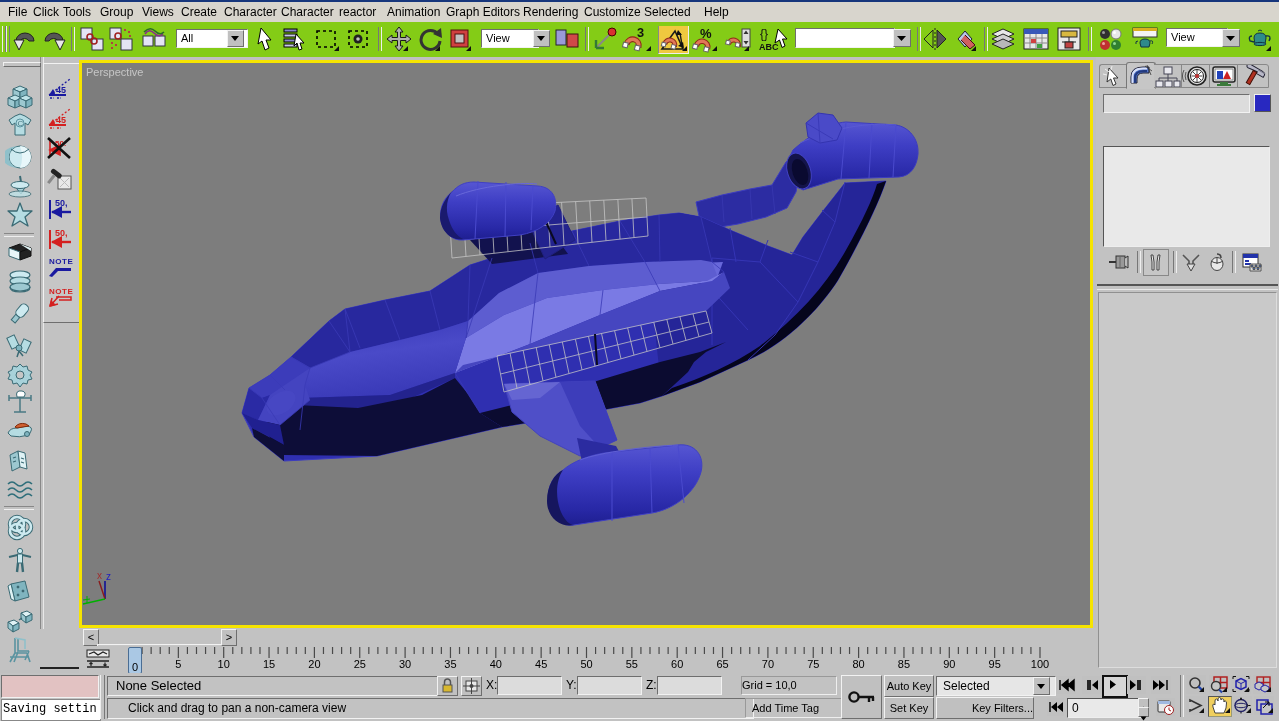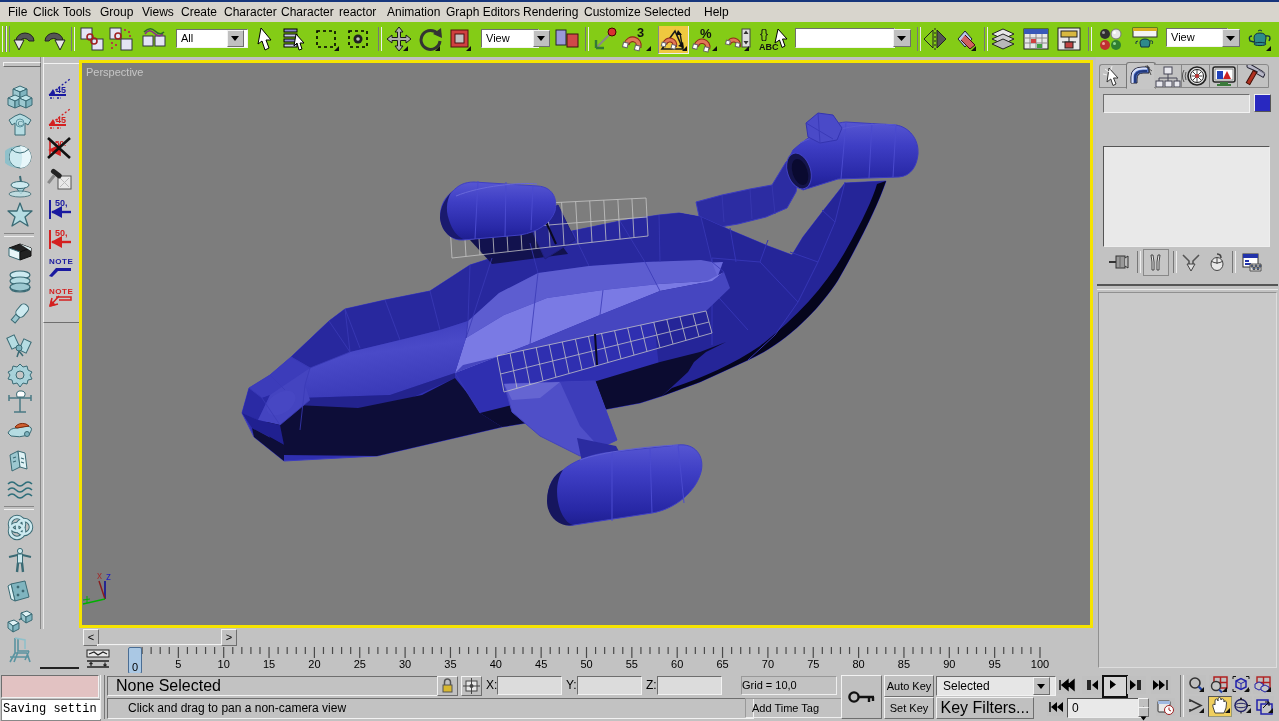--- a/index.html
+++ b/index.html
@@ -794,21 +794,21 @@
           <line x1="921" y1="1" x2="921" y2="12"></line>
           <text x="921" y="22" font-size="11" fill="#000" text-anchor="middle" stroke="none">100</text>
         </g>
       </svg>
 <div class="abs" style="left:49px;top:1px;width:12px;height:25px;background:#aac8e4;border:1px solid #4a6d94;border-radius:2px;font-size:11px;text-align:center;line-height:38px;color:#000">0</div>
 </div>
 <div class="abs" id="statusbar" style="width:1279px">
 <div class="abs sunken" style="left:1px;top:2px;width:96px;height:21px;background:#e2c2c2"></div>
 <div class="abs" style="left:1px;top:26px;width:97px;height:20px;background:#fff;border:1px solid #888;font-family:'Liberation Mono',monospace;font-size:12px;font-weight:normal;line-height:19px;padding-left:1px;overflow:hidden;white-space:nowrap">Saving settin</div>
 <div class="abs" style="left:100px;top:2px;width:3px;height:44px;border-left:1px solid #eee;border-right:1px solid #777"></div>
-<div class="abs sunken" style="left:107px;top:3px;width:322px;height:18px;font-size:16px;line-height:18px;padding-left:8px">None Selected</div>
+<div class="abs sunken" style="left:107px;top:3px;width:322px;height:18px;font-size:13px;line-height:18px;padding-left:8px">None Selected</div>
 <div class="abs raised btn" style="left:437px;top:3px;width:19px;height:18px"><svg width="19" height="18" viewBox="0 0 19 18">
           <rect x="5" y="8" width="9" height="7" fill="#d8b830" stroke="#555"></rect>
           <path d="M6.5 8 L6.5 5 A3 3 0 0 1 12.5 5 L12.5 8" fill="none" stroke="#555" stroke-width="1.5"></path>
         </svg></div>
 <div class="abs raised btn" style="left:461px;top:3px;width:19px;height:18px"><svg width="19" height="18" viewBox="0 0 19 18">
           <rect x="4" y="4" width="11" height="10" fill="#e8e8e8" stroke="#444"></rect>
           <circle cx="9.5" cy="9" r="2" fill="#444"></circle>
           <path d="M9.5 1 L9.5 17 M1 9 L18 9" stroke="#444"></path>
         </svg></div>
 <div class="abs" style="left:486px;top:5px;font-size:12px">X:</div>
@@ -825,21 +825,21 @@
             <circle cx="5" cy="7" r="4.6" fill="none" stroke="#111" stroke-width="2.4"></circle>
             <path d="M9 7 L25 7 M20 7 L20 12 M24 7 L24 11" stroke="#111" stroke-width="2.4"></path>
           </g>
         </svg></div>
 <div class="abs raised btn" style="left:884px;top:2px;width:48px;height:20px;font-size:11px;text-align:center;line-height:20px">Auto Key</div>
 <div class="abs raised btn" style="left:884px;top:24px;width:48px;height:20px;font-size:11px;text-align:center;line-height:20px">Set Key</div>
 <div class="abs sunken" style="left:936px;top:3px;width:112px;height:18px;background:#e6e6e6;font-size:12px;line-height:18px;padding-left:6px">Selected</div>
 <div class="abs raised btn" style="left:1033px;top:4px;width:15px;height:16px"><svg width="15" height="16">
           <path d="M3 6 L11 6 L7 11 Z" fill="#000"></path>
         </svg></div>
-<div class="abs raised btn" style="left:936px;top:24px;width:96px;height:20px;font-size:16px;text-align:center;line-height:20px">Key Filters...</div>
+<div class="abs raised btn" style="left:936px;top:24px;width:96px;height:20px;font-size:11px;text-align:right;line-height:20px">Key Filters...</div>
 <div class="abs btn" style="left:1056px;top:3px;width:20px;height:18px"><svg width="20" height="18">
           <path d="M4 4 L4 14 M12 4 L6 9 L12 14 Z M18 4 L12 9 L18 14 Z" fill="#000" stroke="#000" stroke-width="1.4"></path>
         </svg></div>
 <div class="abs btn" style="left:1082px;top:3px;width:19px;height:18px"><svg width="19" height="18">
           <path d="M6 4 L6 14 M8 4 L8 14" stroke="#000" stroke-width="1.6"></path>
           <path d="M16 4 L10 9 L16 14 Z" fill="#000"></path>
         </svg></div>
 <div class="abs" style="left:1102px;top:2px;width:22px;height:19px;border:2px solid #111;background:#d6d6d6"><svg width="18" height="15">
           <path d="M6 3 L12 7.5 L6 12 Z" fill="#000"></path>
         </svg></div>

